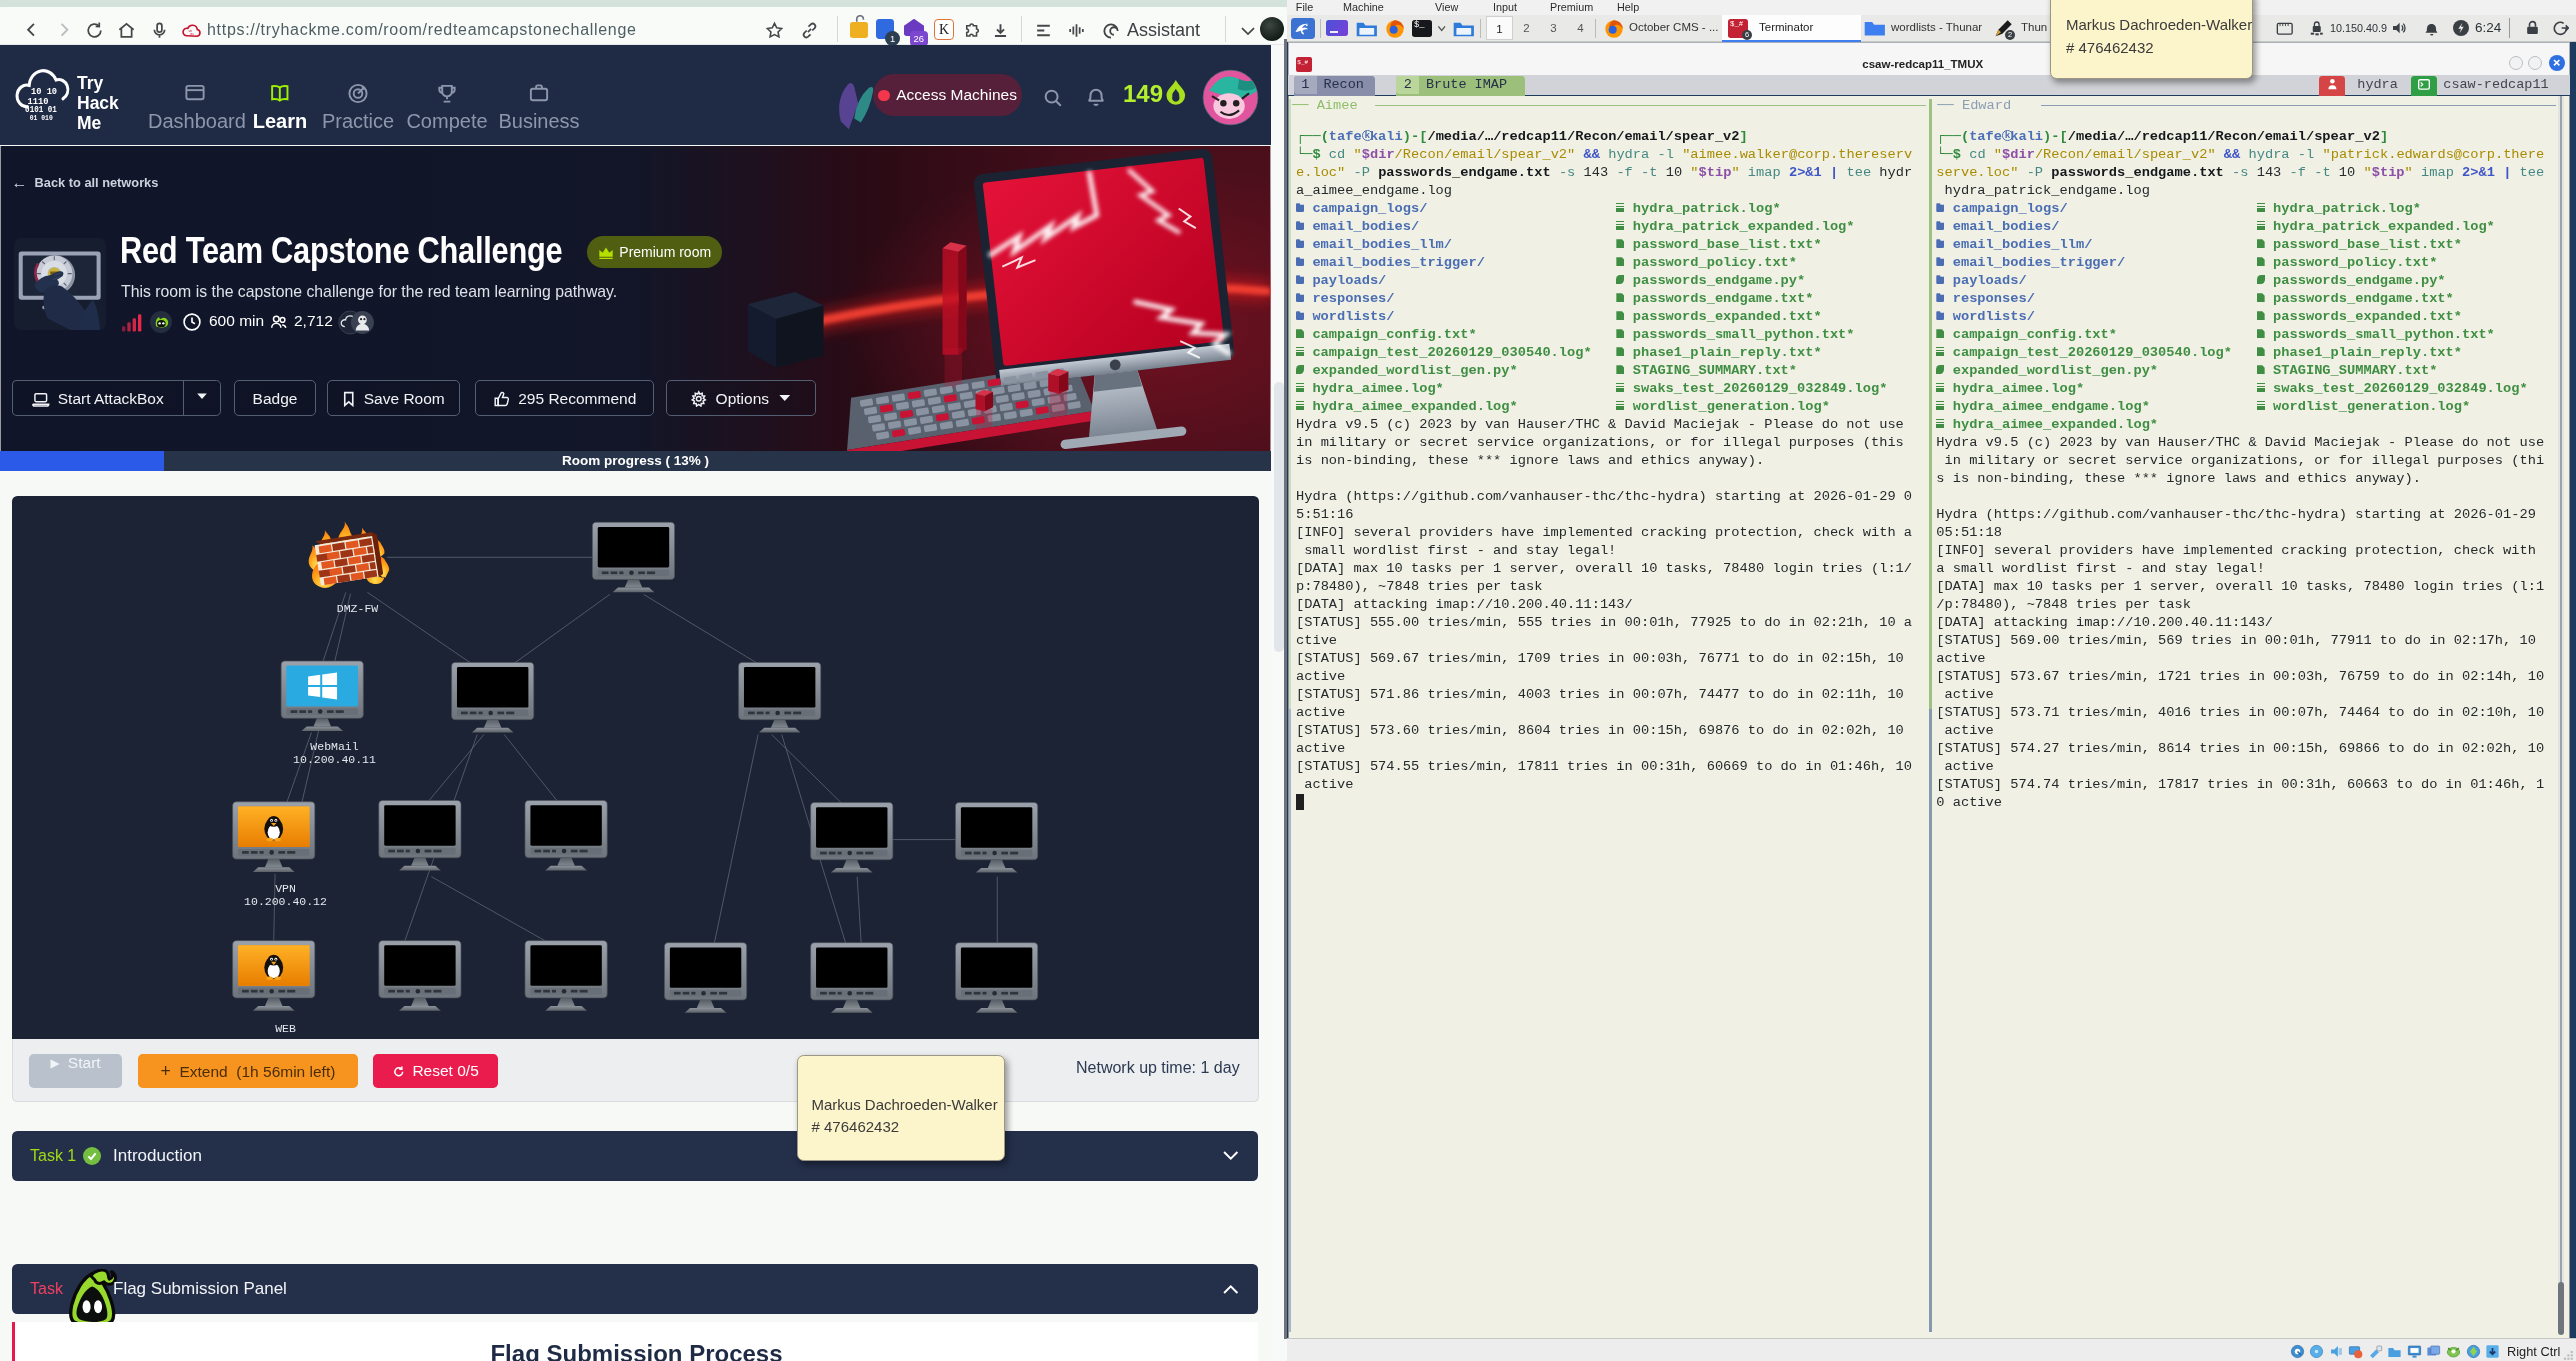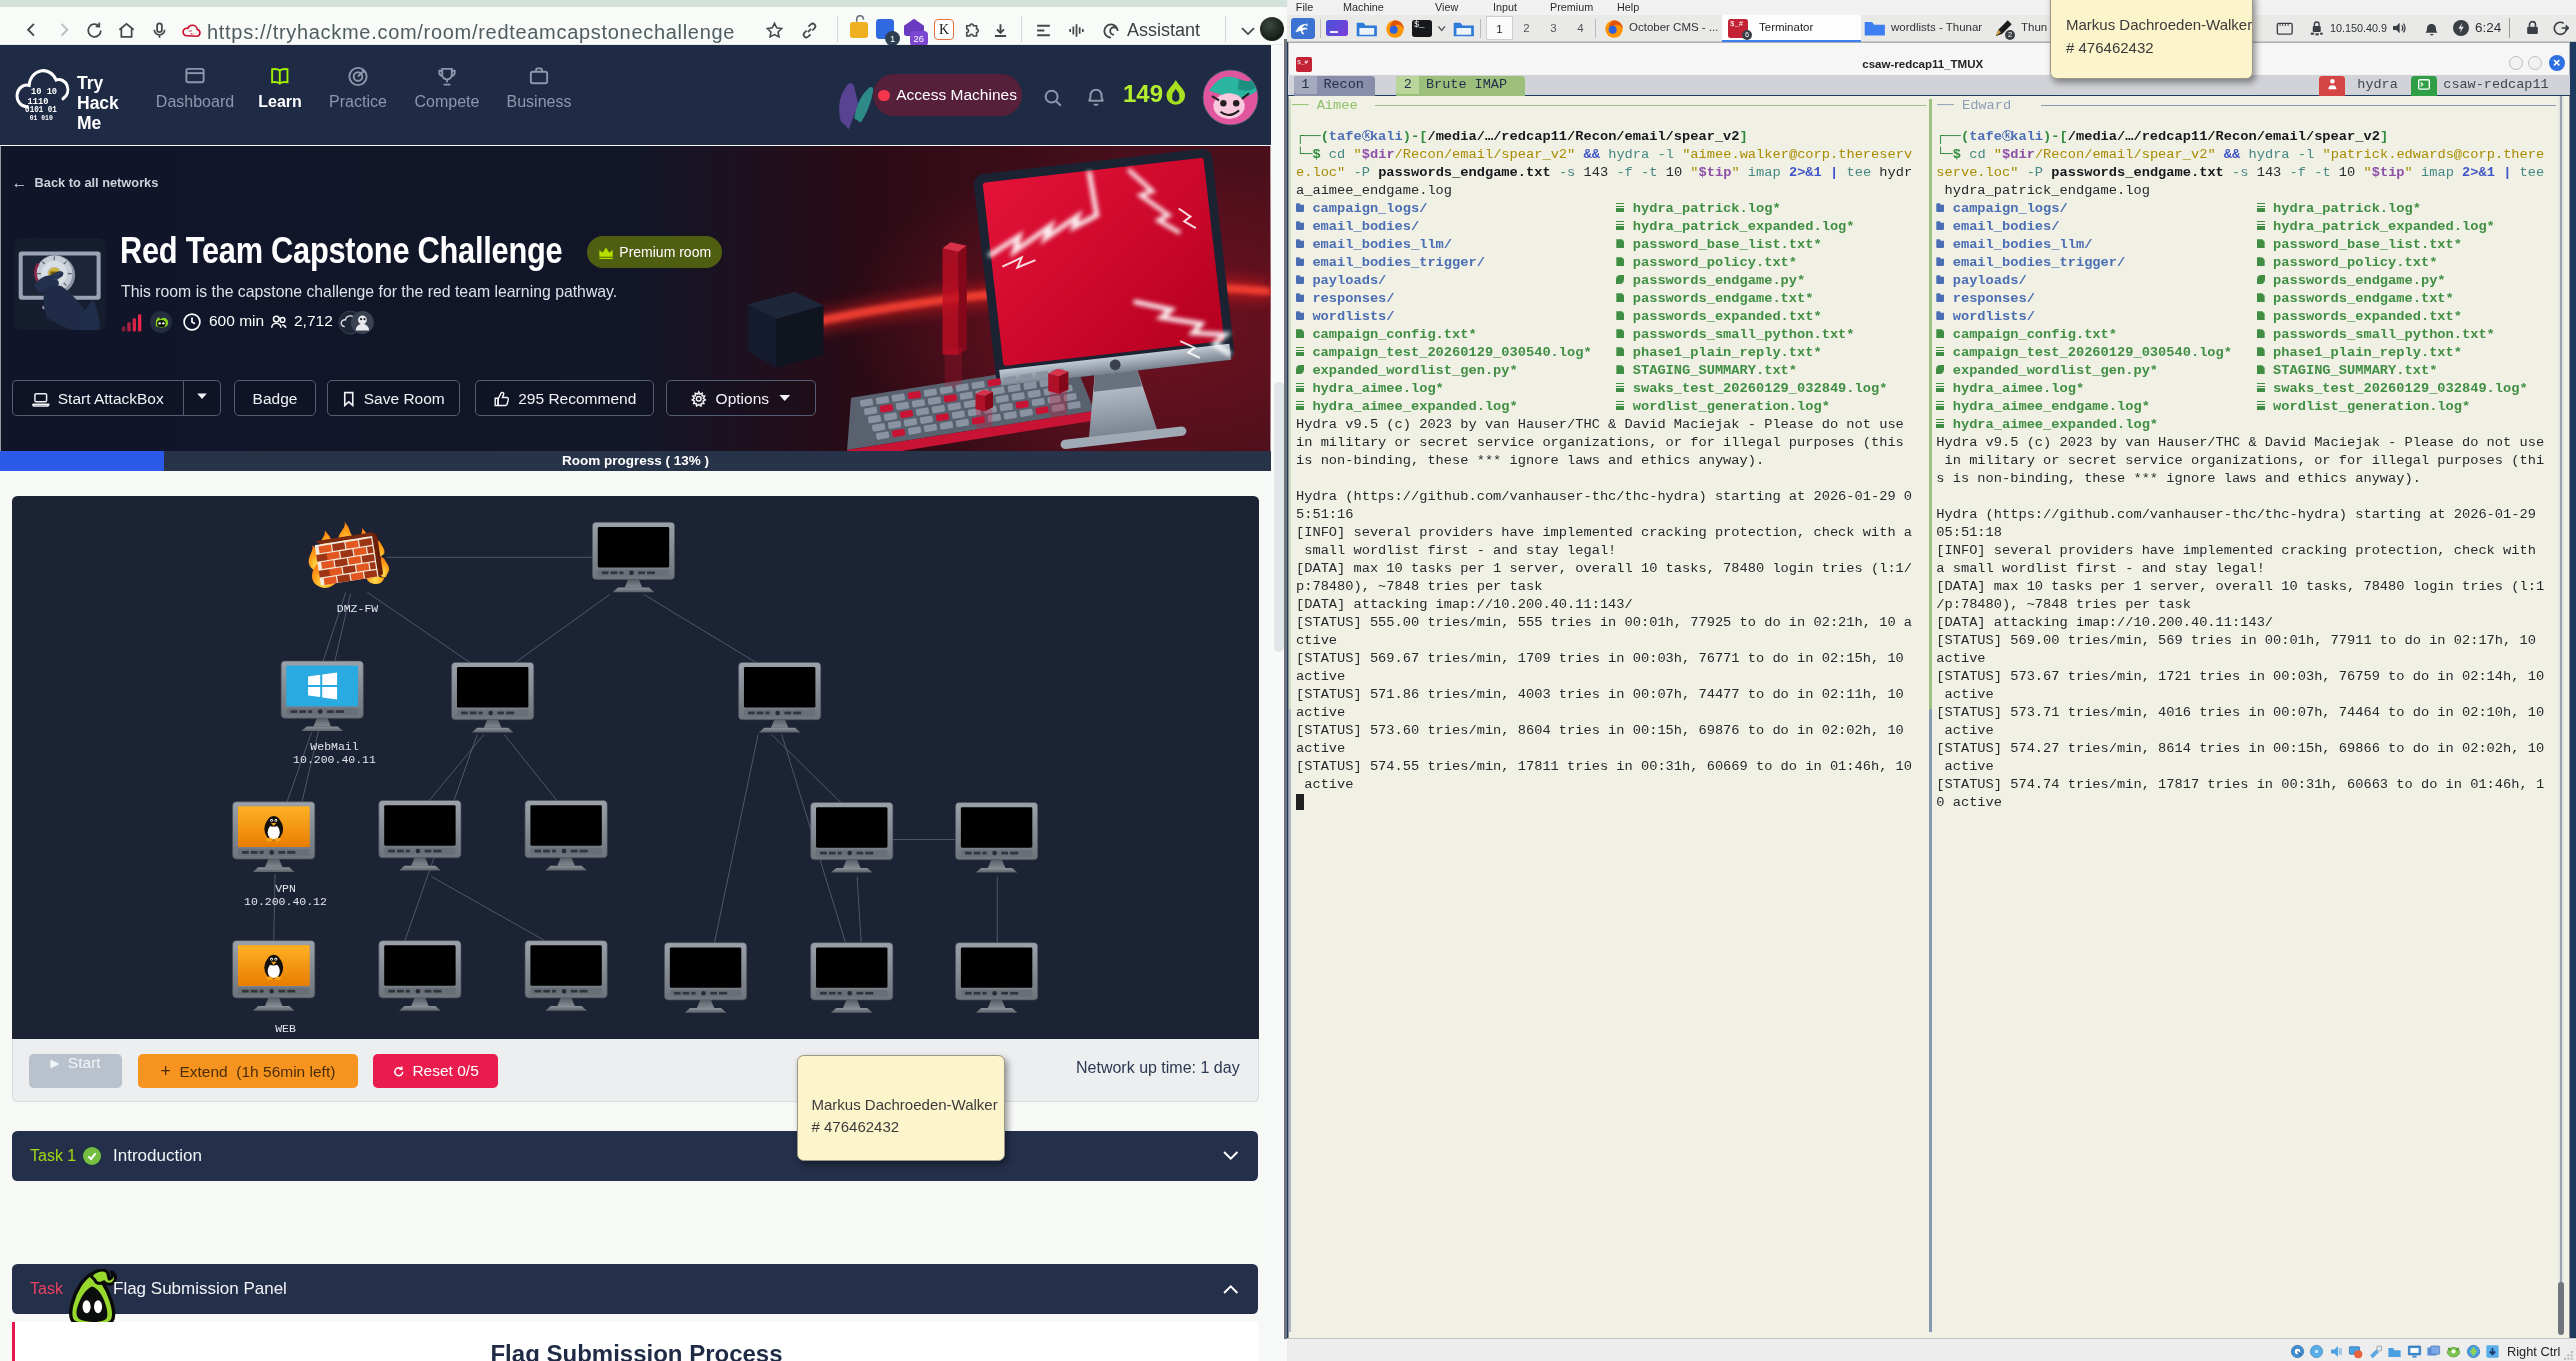--- a/index.html
+++ b/index.html
@@ -2,24 +2,24 @@
 <html style="font-size:10.8px"><head><meta charset="utf-8"><style>
 *{margin:0;padding:0;box-sizing:border-box}
 html,body{width:2576px;height:1361px;overflow:hidden}
 body{font-family:"Liberation Sans",sans-serif;background:#fff;position:relative}
 .abs{position:absolute}
 
 #browser{position:absolute;left:0;top:0;width:1287px;height:1361px;background:#f7f9f7}
 #tabstrip{position:absolute;left:0;top:0;width:1287px;height:6.7px;background:#d4e2dc}
 #btoolbar{position:absolute;left:0;top:6.7px;width:1287px;height:38px;background:#f9fbf9;border-radius:6.7px 6.7px 0 0;border-bottom:0.7px solid #e4e8e6}
 .bic{position:absolute;top:14px;color:#4f5a5e}
-#url{position:absolute;left:207px;top:14px;font-size:20px;color:#4e5d61;letter-spacing:0.7px}
+#url{position:absolute;left:207px;top:14px;font-size:16px;color:#4e5d61;letter-spacing:0.7px}
 
 #navbar{position:absolute;left:0;top:45px;width:1271px;height:100px;background:#1f2a45}
-.navitem{position:absolute;top:20px;text-align:center;color:#8d97ac;font-size:16px}
+.navitem{position:absolute;top:37px;text-align:center;color:#8d97ac;font-size:20px}
 .navitem svg{display:block;margin:0 auto 5.4px}
 #accesspill{position:absolute;left:873px;top:29px;width:149px;height:42px;border-radius:21.6px;background:#56203a;color:#fff;font-size:15.5px;line-height:42px;text-align:center}
 #accesspill .dot{display:inline-block;width:11.5px;height:11.5px;border-radius:50%;background:#f4364c;margin-right:6.7px;vertical-align:-1.3px}
 
 #hero{position:absolute;left:0;top:146px;width:1271px;height:305px;overflow:hidden}
 #backlink{position:absolute;left:11.5px;top:28px;color:#ccd2dc;font-size:12.8px;font-weight:bold}
 #thumb{position:absolute;left:14px;top:92px;width:92px;height:92px;border-radius:6.7px;overflow:hidden}
 #rtitle{position:absolute;left:120px;top:84px;color:#fff;font-size:36px;font-weight:bold;letter-spacing:-0.3px;transform:scaleX(.855);transform-origin:left top;white-space:nowrap}
 #prem{position:absolute;left:587px;top:90px;width:135px;height:32px;background:#505e11;border-radius:16px;color:#fff;font-size:14px;line-height:32px;text-align:center}
 #rdesc{position:absolute;left:121px;top:136px;color:#dee2e9;font-size:17px;transform:scaleX(.93);transform-origin:left top;white-space:nowrap}

